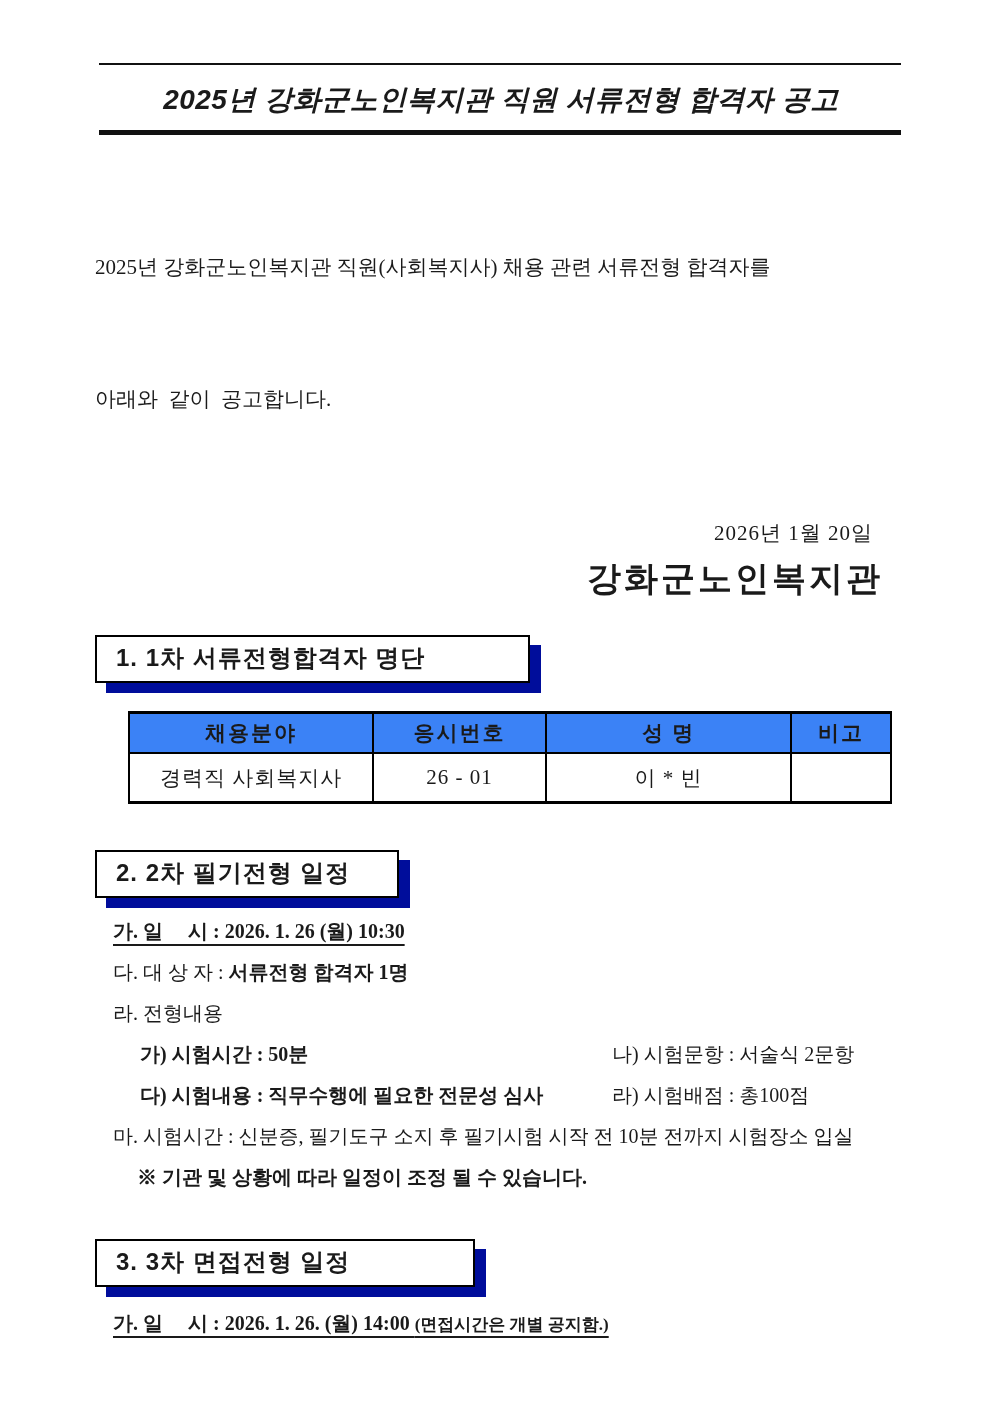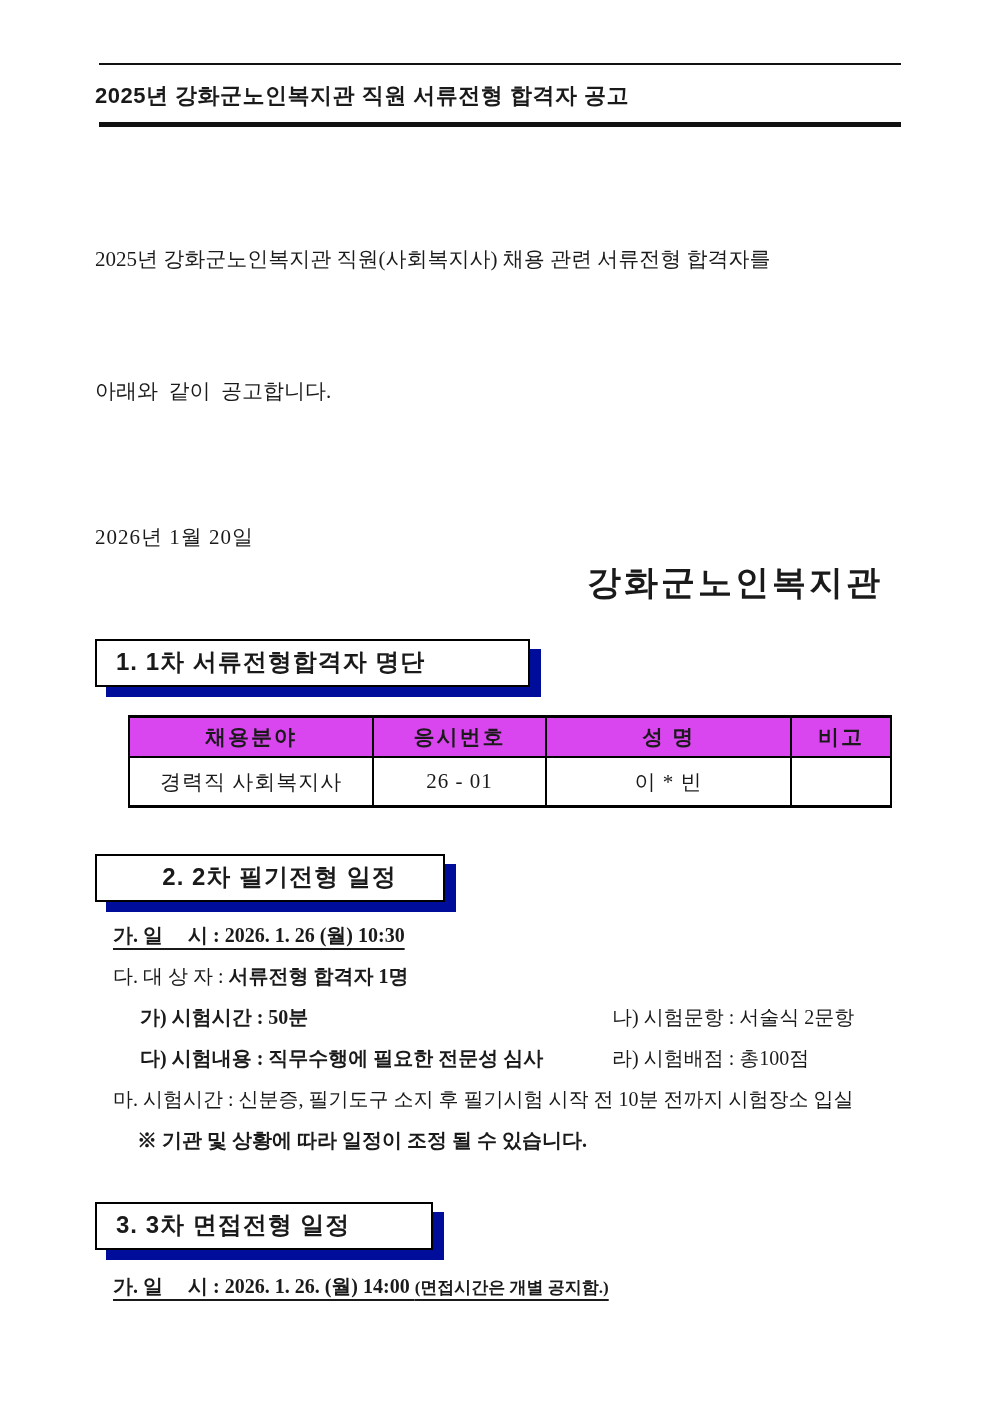--- a/index.html
+++ b/index.html
@@ -16,51 +16,52 @@
   .pre{white-space:pre-wrap;}
   
   .doc-number{font-size:19px;letter-spacing:1px;}
   
   .rule{background:#111;}
   .rule-thin{height:2px;margin:23px 6px 0 4px;}
   .rule-thick{height:5px;margin:11px 6px 0 4px;}
   
   .title{
     margin:16px 0 0 0;
+    text-align:center;
     font-family:"Liberation Sans","DejaVu Sans",sans-serif;
-    font-weight:bold;font-size:22px;letter-spacing:0.5px;
+    font-weight:bold;font-size:28px;letter-spacing:0.5px;font-style:italic;
   }
   
   .intro{margin-top:22px;font-size:21px;line-height:44px;}
   
-  .date-line{margin-top:22px;text-align:left;padding-right:34px;font-size:21px;letter-spacing:1px;}
+  .date-line{margin-top:10px;text-align:right;padding-right:34px;font-size:21px;letter-spacing:1px;}
   .org-line{margin-top:9px;text-align:right;padding-right:24px;font-size:34px;font-weight:bold;letter-spacing:3px;}
   
   .sec-box{
     position:relative;
     box-sizing:border-box;
     border:2px solid #000;
     background:#fff;
     box-shadow:11px 10px 0 0 #000d9b;
     padding:5px 0 7px 19px;
     font-family:"Liberation Sans","DejaVu Sans",sans-serif;
     font-weight:bold;font-size:24px;letter-spacing:1px;
   }
   .sec1-box{margin-top:33px;width:435px;}
-  .sec2-box{margin-top:46px;width:350px;text-align:center;}
-  .sec3-box{margin-top:48px;width:338px;}
+  .sec2-box{margin-top:46px;width:304px;}
+  .sec3-box{margin-top:48px;width:380px;}
   
   table.pass-table{
     margin:28px 0 0 33px;
     width:762px;
     border-collapse:collapse;
     table-layout:fixed;
   }
   table.pass-table th{
-    background:#d946ef;
+    background:#3b82f6;
     border:2px solid #000;border-top:3px solid #000;border-bottom:2px solid #000;
     font-size:21px;font-weight:bold;letter-spacing:2px;
     height:36px;text-align:center;vertical-align:middle;
   }
   table.pass-table td{
     border:2px solid #000;border-bottom:3px solid #000;
     font-size:21px;letter-spacing:1px;
     height:45px;text-align:center;vertical-align:middle;
   }
   
@@ -120,20 +121,21 @@
         <td></td>
       </tr>
     </tbody>
   </table>
 
   <div class="sec-box sec2-box pre">2. 2차 필기전형 일정</div>
 
   <div class="list">
     <div class="li b"><span class="u pre">가. 일     시 : 2026. 1. 26 (월) 10:30</span></div>
     <div class="li pre"><span class="pre">다. 대 상 자 : </span><span class="pre" style="font-weight:bold">서류전형 합격자 1명</span></div>
+    <div class="li pre">라. 전형내용</div>
     <div class="sub-row">
       <span class="sub-left pre">가) 시험시간 : 50분</span>
       <span class="pre">나) 시험문항 : 서술식 2문항</span>
     </div>
     <div class="sub-row">
       <span class="sub-left pre">다) 시험내용 : 직무수행에 필요한 전문성 심사</span>
       <span class="pre">라) 시험배점 : 총100점</span>
     </div>
     <div class="li pre">마. 시험시간 : 신분증, 필기도구 소지 후 필기시험 시작 전 10분 전까지 시험장소 입실</div>
     <div class="note pre">※ 기관 및 상황에 따라 일정이 조정 될 수 있습니다.</div>

